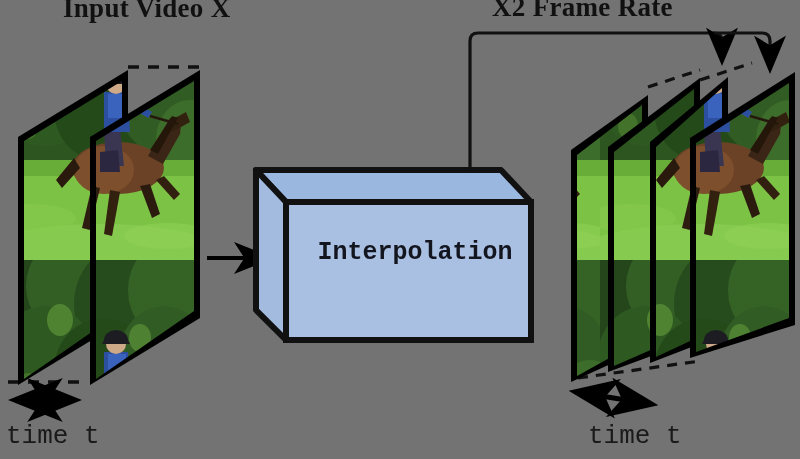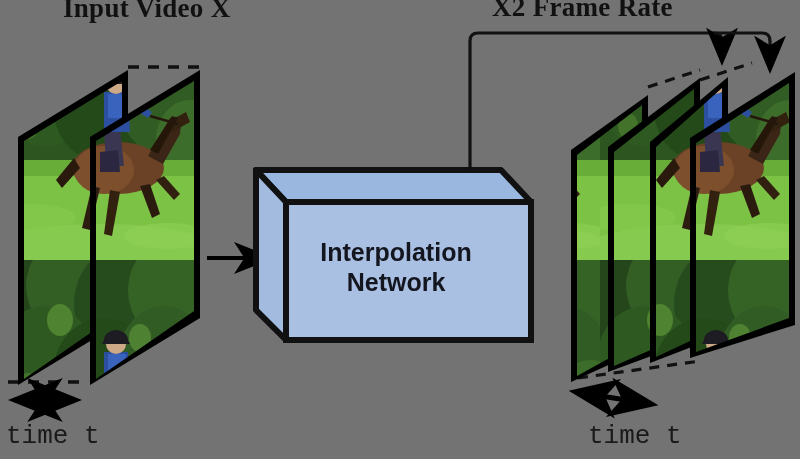--- a/index.html
+++ b/index.html
@@ -45,25 +45,25 @@
     position: absolute;
     left: 0; top: 0;
     width: 800px;
     height: 459px;
     pointer-events: none;
   }
 
   
   #box-text {
     position: absolute;
-    left: 296px;
+    left: 315px;
     top: 238px;
     width: 200px;
     text-align: center;
-    font-family: Liberation Sans, sans-serif;
+    font-family: Liberation Mono, monospace;
     font-size: 25px;
     font-weight: 600;
     color: #14161f;
     line-height: 1.18;
   }
   #box-text span { display: block; }
 </style>
 </head>
 <body>
 
@@ -209,19 +209,18 @@
       </g>
     </g>
 
     <g>
       <line x1="576" y1="392" x2="651" y2="404" stroke="#000" stroke-width="5" marker-start="url(#arrowStart)" marker-end="url(#arrowEnd)"></line>
     </g>
   </svg>
 
   <div id="box-text">
     <span>Interpolation</span>
-    <span>Network</span>
   </div>
 
   <div class="time-label" id="time-left">time t</div>
   <div class="time-label" id="time-right">time t</div>
 
 </div>
 
 </body></html>

